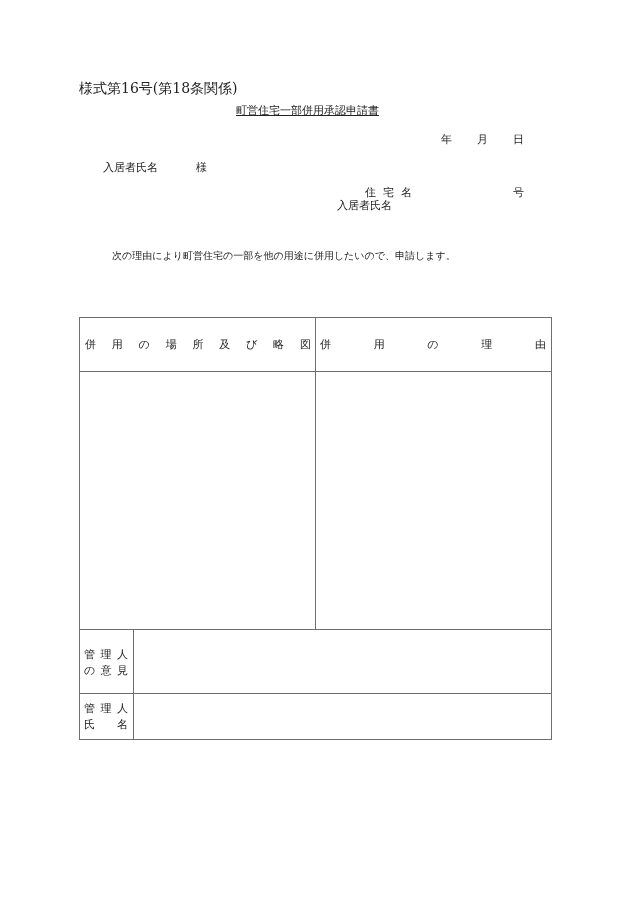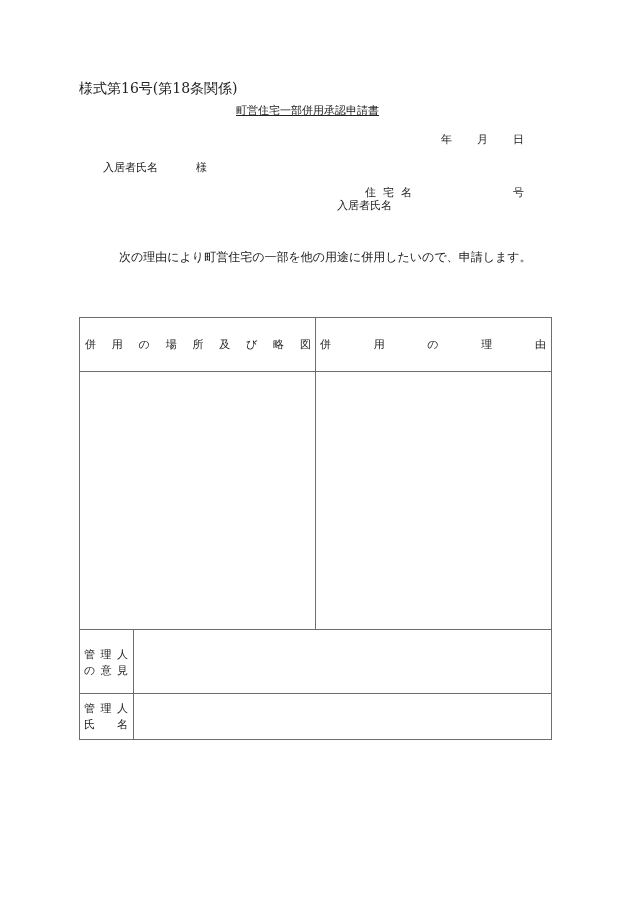--- a/index.html
+++ b/index.html
@@ -27,21 +27,21 @@
     #date-day { left: 513px; }
 
     #addressee-name { left: 103px; top: 162px; }
     #addressee-honorific { left: 196px; top: 162px; }
 
     .applicant-label { left: 337px; font-size: 11px; }
     #housing-label { top: 187px; letter-spacing: 7px; margin-left: 28px; }
     #housing-suffix { left: 513px; top: 187px; }
     #resident-label { top: 200px; }
 
-    #statement { left: 119px; top: 251px; font-size: 12px; }
+    #statement { left: 112px; top: 251px; font-size: 10px; }
 
     
     .line { position: absolute; background: #6e6e6e; }
     .h { height: 1px; }
     .v { width: 1px; }
 
     .header-cell {
       position: absolute;
       top: 317px;
       height: 54px;

